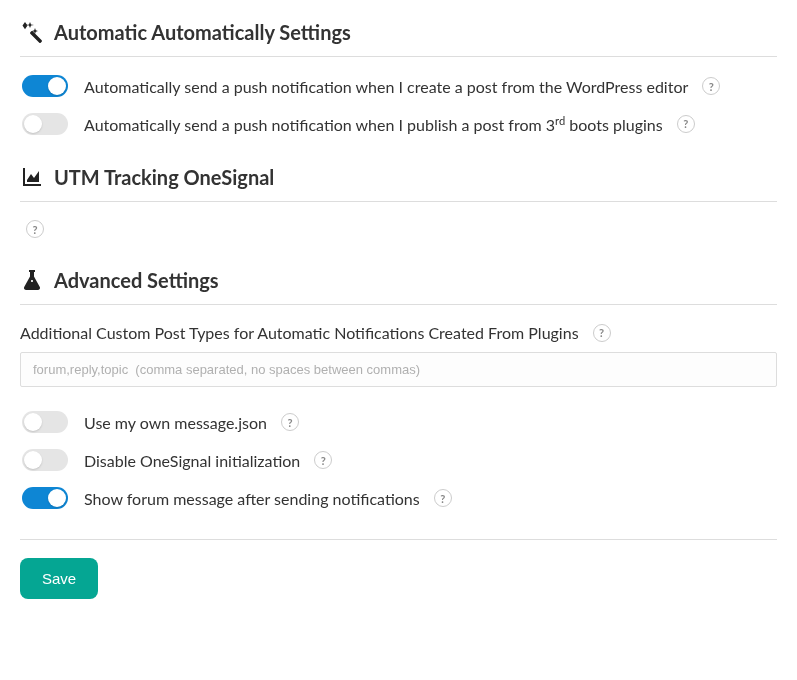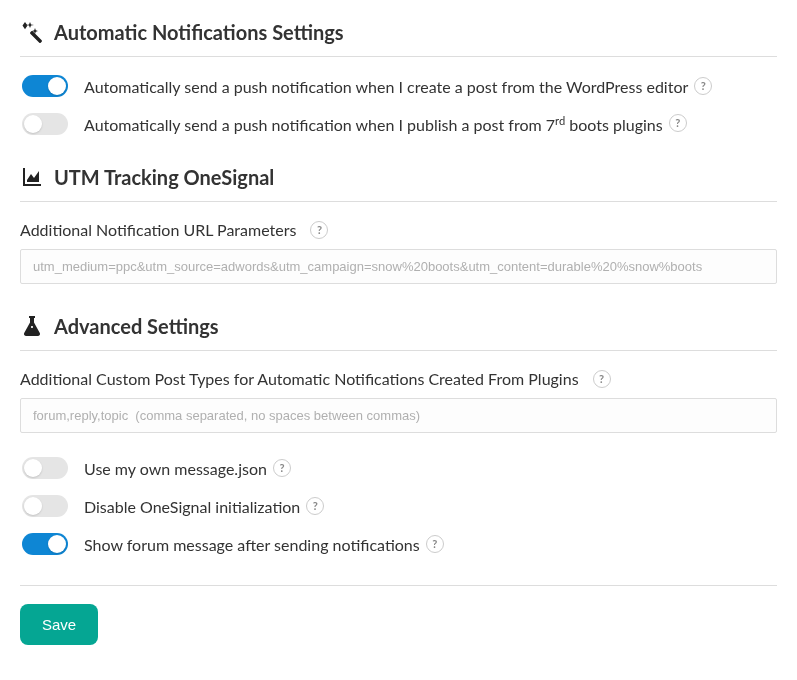--- a/index.html
+++ b/index.html
@@ -69,20 +69,22 @@
       transition: left 0.12s;
       box-shadow: 0 1px 2px rgba(0,0,0,0.15);
     }
     .toggle.on .knob {
       left: 26px;
     }
     .toggle-label {
       font-size: 16px;
       color: #333;
       display: inline-flex;
+      align-items: center;
+      gap: 8px;
     }
     .help-badge {
       display: inline-flex;
       align-items: center;
       justify-content: center;
       width: 18px;
       height: 18px;
       border: 1px solid #ccc;
       border-radius: 50%;
       font-size: 11px;
@@ -137,61 +139,59 @@
 
 
 
 <div class="section">
   <div class="section-header">
     <span class="icon">
       <svg viewBox="0 0 24 24">
           <path d="M7.5 5.6L5 2 2.5 5.6 5 9.2 7.5 5.6zM10 2l1 2.5L14 5l-3 .5L10 8 9 5.5 6 5l3-.5L10 2zm11.7 18.3l-9-9c-.4-.4-1-.4-1.4 0l-1 1c-.4.4-.4 1 0 1.4l9 9c.4.4 1 .4 1.4 0l1-1c.4-.4.4-1 0-1.4zM15 8l.8 2.2L18 11l-2.2.8L15 14l-.8-2.2L12 11l2.2-.8L15 8z"></path>
         </svg>
     </span>
-    <h2>Automatic Notifications Settings</h2>
+    <h2>Automatic Automatically Settings</h2>
   </div>
 
   <div class="toggle-row">
     <div class="toggle on">
         <div class="knob"></div>
       </div>
     <span class="toggle-label">
       <span>Automatically send a push notification when I create a post from the WordPress editor</span>
       <span class="help-badge">?</span>
     </span>
   </div>
 
   <div class="toggle-row">
     <div class="toggle">
         <div class="knob"></div>
       </div>
     <span class="toggle-label">
-      <span><span>Automatically send a push notification when I publish a post from 7</span><sup>rd</sup><span> boots plugins</span></span>
+      <span><span>Automatically send a push notification when I publish a post from 3</span><sup>rd</sup><span> boots plugins</span></span>
       <span class="help-badge">?</span>
     </span>
   </div>
 </div>
 
 
 <div class="section">
   <div class="section-header">
     <span class="icon">
       <svg viewBox="0 0 24 24">
           <path d="M3 3v18h18v-2H5V3H3zm4 12l4-6 3 4 5-7v11H7v-2z"></path>
         </svg>
     </span>
     <h2>UTM Tracking OneSignal</h2>
   </div>
 
   <div class="field-block">
     <div class="field-label">
-      <span>Additional Notification URL Parameters</span>
       <span class="help-badge">?</span>
     </div>
-    <input class="text-input" type="text" placeholder="utm_medium=ppc&amp;utm_source=adwords&amp;utm_campaign=snow%20boots&amp;utm_content=durable%20%snow%boots" style="">
   </div>
 </div>
 
 
 <div class="section">
   <div class="section-header">
     <span class="icon">
       <svg viewBox="0 0 24 24">
           <path d="M9 2v2h1v4.5L4.2 19c-.8 1.5.3 3 2 3h11.6c1.7 0 2.8-1.5 2-3L14 8.5V4h1V2H9zm3 10c.6 0 1 .4 1 1s-.4 1-1 1-1-.4-1-1 .4-1 1-1z"></path>
         </svg>

